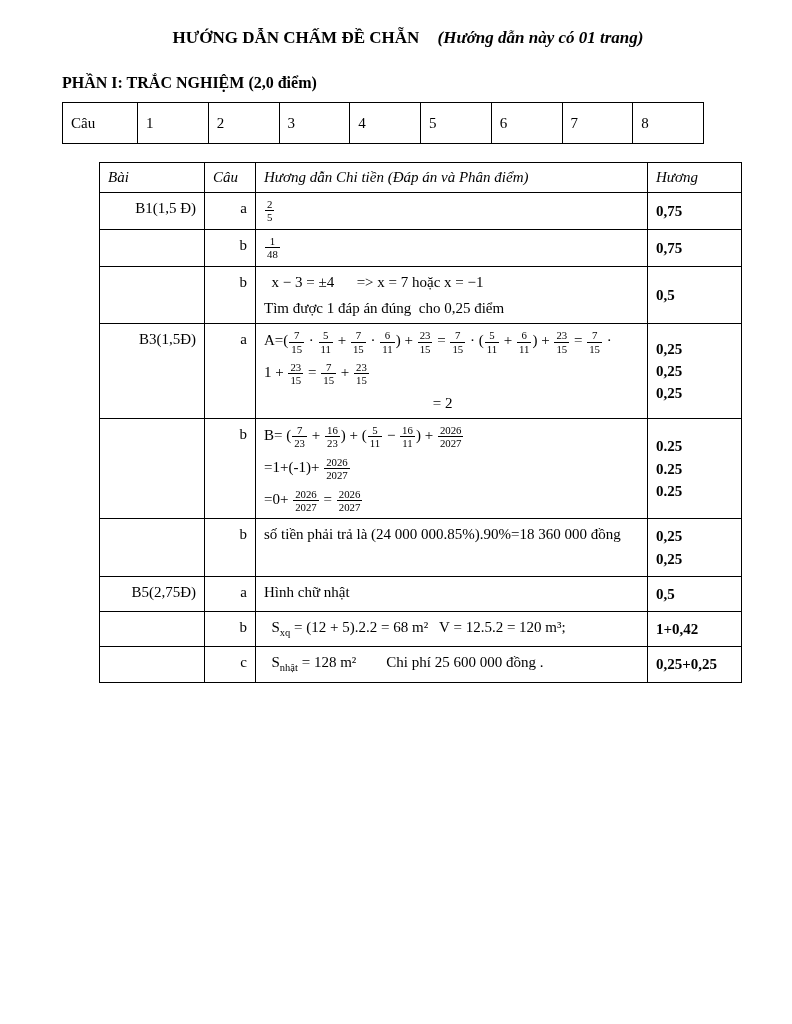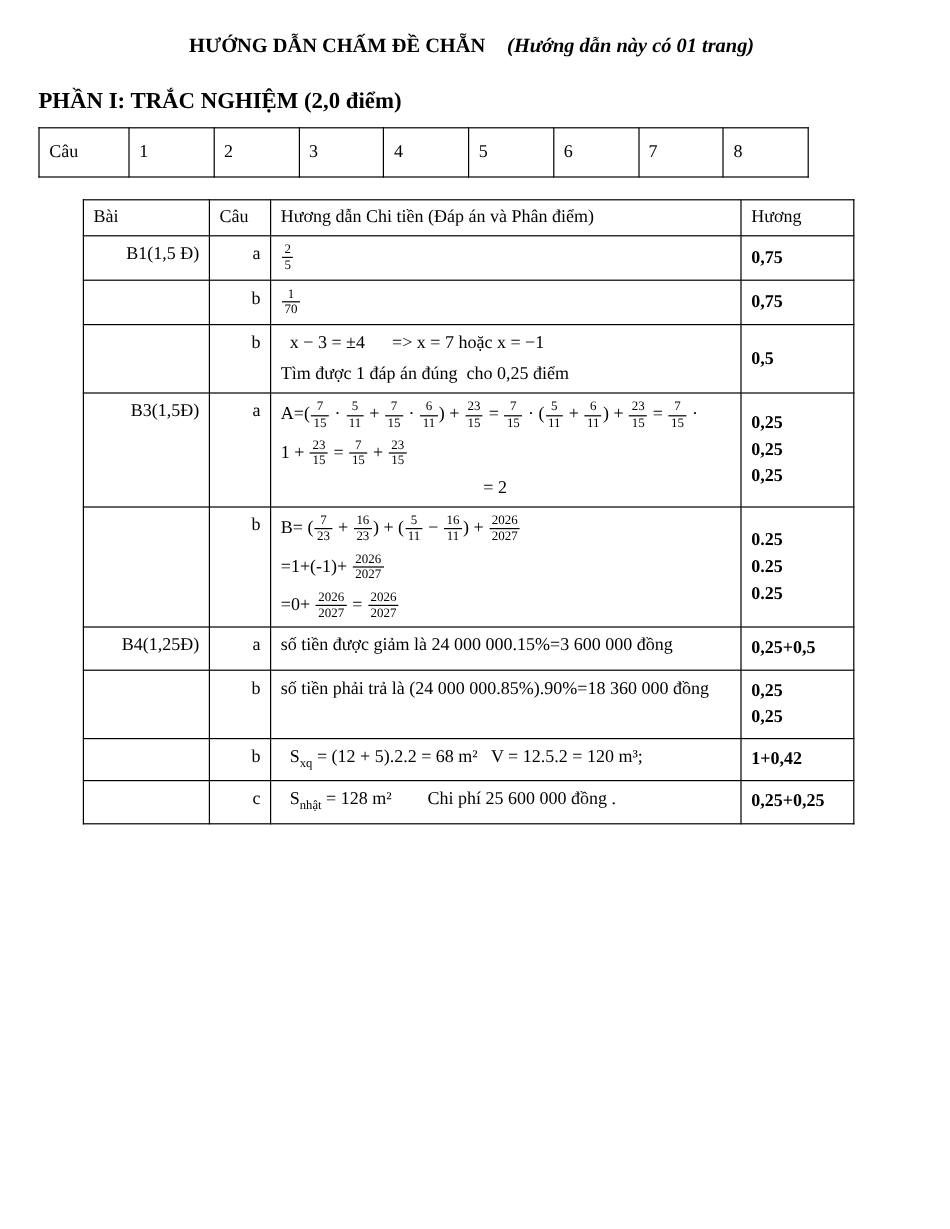--- a/index.html
+++ b/index.html
@@ -3,33 +3,33 @@
 <meta charset="utf-8">
 <style>
   * { box-sizing: border-box; margin: 0; padding: 0; }
   html, body { background: #ffffff; }
   body {
     width: 792px;
     min-height: 1024px;
     font-family: "Liberation Serif", serif;
     color: #000000;
   }
-  .page { padding: 28px 38px 40px 32px; }
+  .page { padding: 28px 38px 40px 32px; margin-left: 30px; }
 
   .title-line {
     text-align: center;
     font-size: 17px;
     font-weight: 700;
     margin-bottom: 26px;
     white-space: nowrap;
   }
   .title-note { font-style: italic; margin-left: 14px; }
 
   .section-heading {
-    font-size: 19px;
+    font-size: 16px;
     font-weight: 700;
     margin: 0 0 10px 0;
   }
 
   table { border-collapse: collapse; }
 
   .mc-table {
     table-layout: fixed;
     width: 642px;
     margin-bottom: 18px;
@@ -45,21 +45,21 @@
   .essay-wrap { padding-left: 37px; }
   .essay-table { table-layout: fixed; width: 642px; }
   .essay-table th, .essay-table td {
     border: 1px solid #000;
     font-size: 15px;
     font-weight: 400;
     text-align: left;
     padding: 5px 8px;
     vertical-align: top;
   }
-  .essay-table th { height: 30px; vertical-align: middle; }
+  .essay-table th { height: 30px; vertical-align: middle; font-style: italic; }
   .essay-table td.cell-diem { vertical-align: middle; font-weight: bold; }
   .essay-table td.cell-bai, .essay-table td.cell-cau { padding-top: 7px; text-align: right; }
 
   .dline {
     white-space: pre-wrap;
     margin-bottom: 6px;
     line-height: 1.35;
   }
   .dline:last-child { margin-bottom: 0; }
   .pline { line-height: 1.35; margin: 2px 0; }
@@ -141,21 +141,21 @@
               <div class="dline"><span class="frac"><span class="num">2</span><span class="den">5</span></span></div>
             </td>
             <td class="cell-diem">
               <div class="pline">0,75</div>
             </td>
           </tr>
           <tr>
             <td class="cell-bai"></td>
             <td class="cell-cau">b</td>
             <td class="cell-detail">
-              <div class="dline"><span class="frac"><span class="num">1</span><span class="den">70</span></span></div>
+              <div class="dline"><span class="frac"><span class="num">1</span><span class="den">48</span></span></div>
             </td>
             <td class="cell-diem">
               <div class="pline">0,75</div>
             </td>
           </tr>
           <tr>
             <td class="cell-bai"></td>
             <td class="cell-cau">b</td>
             <td class="cell-detail">
               <div class="dline">  x − 3 = ±4      =&gt; x = 7 hoặc x = −1</div>
@@ -187,38 +187,38 @@
               <div class="dline">=1+(-1)+ <span class="frac"><span class="num">2026</span><span class="den">2027</span></span></div>
               <div class="dline">=0+ <span class="frac"><span class="num">2026</span><span class="den">2027</span></span> = <span class="frac"><span class="num">2026</span><span class="den">2027</span></span></div>
             </td>
             <td class="cell-diem">
               <div class="pline">0.25</div>
               <div class="pline">0.25</div>
               <div class="pline">0.25</div>
             </td>
           </tr>
           <tr>
-            <td class="cell-bai">B4(1,25Đ)</td>
+            <td class="cell-bai"></td>
+            <td class="cell-cau">b</td>
+            <td class="cell-detail">
+              <div class="dline">số tiền phải trả là (24 000 000.85%).90%=18 360 000 đồng</div>
+            </td>
+            <td class="cell-diem">
+              <div class="pline">0,25</div>
+              <div class="pline">0,25</div>
+            </td>
+          </tr>
+          <tr>
+            <td class="cell-bai">B5(2,75Đ)</td>
             <td class="cell-cau">a</td>
             <td class="cell-detail">
-              <div class="dline">số tiền được giảm là 24 000 000.15%=3 600 000 đồng</div>
-            </td>
-            <td class="cell-diem">
-              <div class="pline">0,25+0,5</div>
-            </td>
-          </tr>
-          <tr>
-            <td class="cell-bai"></td>
-            <td class="cell-cau">b</td>
-            <td class="cell-detail">
-              <div class="dline">số tiền phải trả là (24 000 000.85%).90%=18 360 000 đồng</div>
-            </td>
-            <td class="cell-diem">
-              <div class="pline">0,25</div>
-              <div class="pline">0,25</div>
+              <div class="dline">Hình chữ nhật</div>
+            </td>
+            <td class="cell-diem">
+              <div class="pline">0,5</div>
             </td>
           </tr>
           <tr>
             <td class="cell-bai"></td>
             <td class="cell-cau">b</td>
             <td class="cell-detail">
               <div class="dline">  S<sub>xq</sub> = (12 + 5).2.2 = 68 m²   V = 12.5.2 = 120 m³;</div>
             </td>
             <td class="cell-diem">
               <div class="pline">1+0,42</div>

